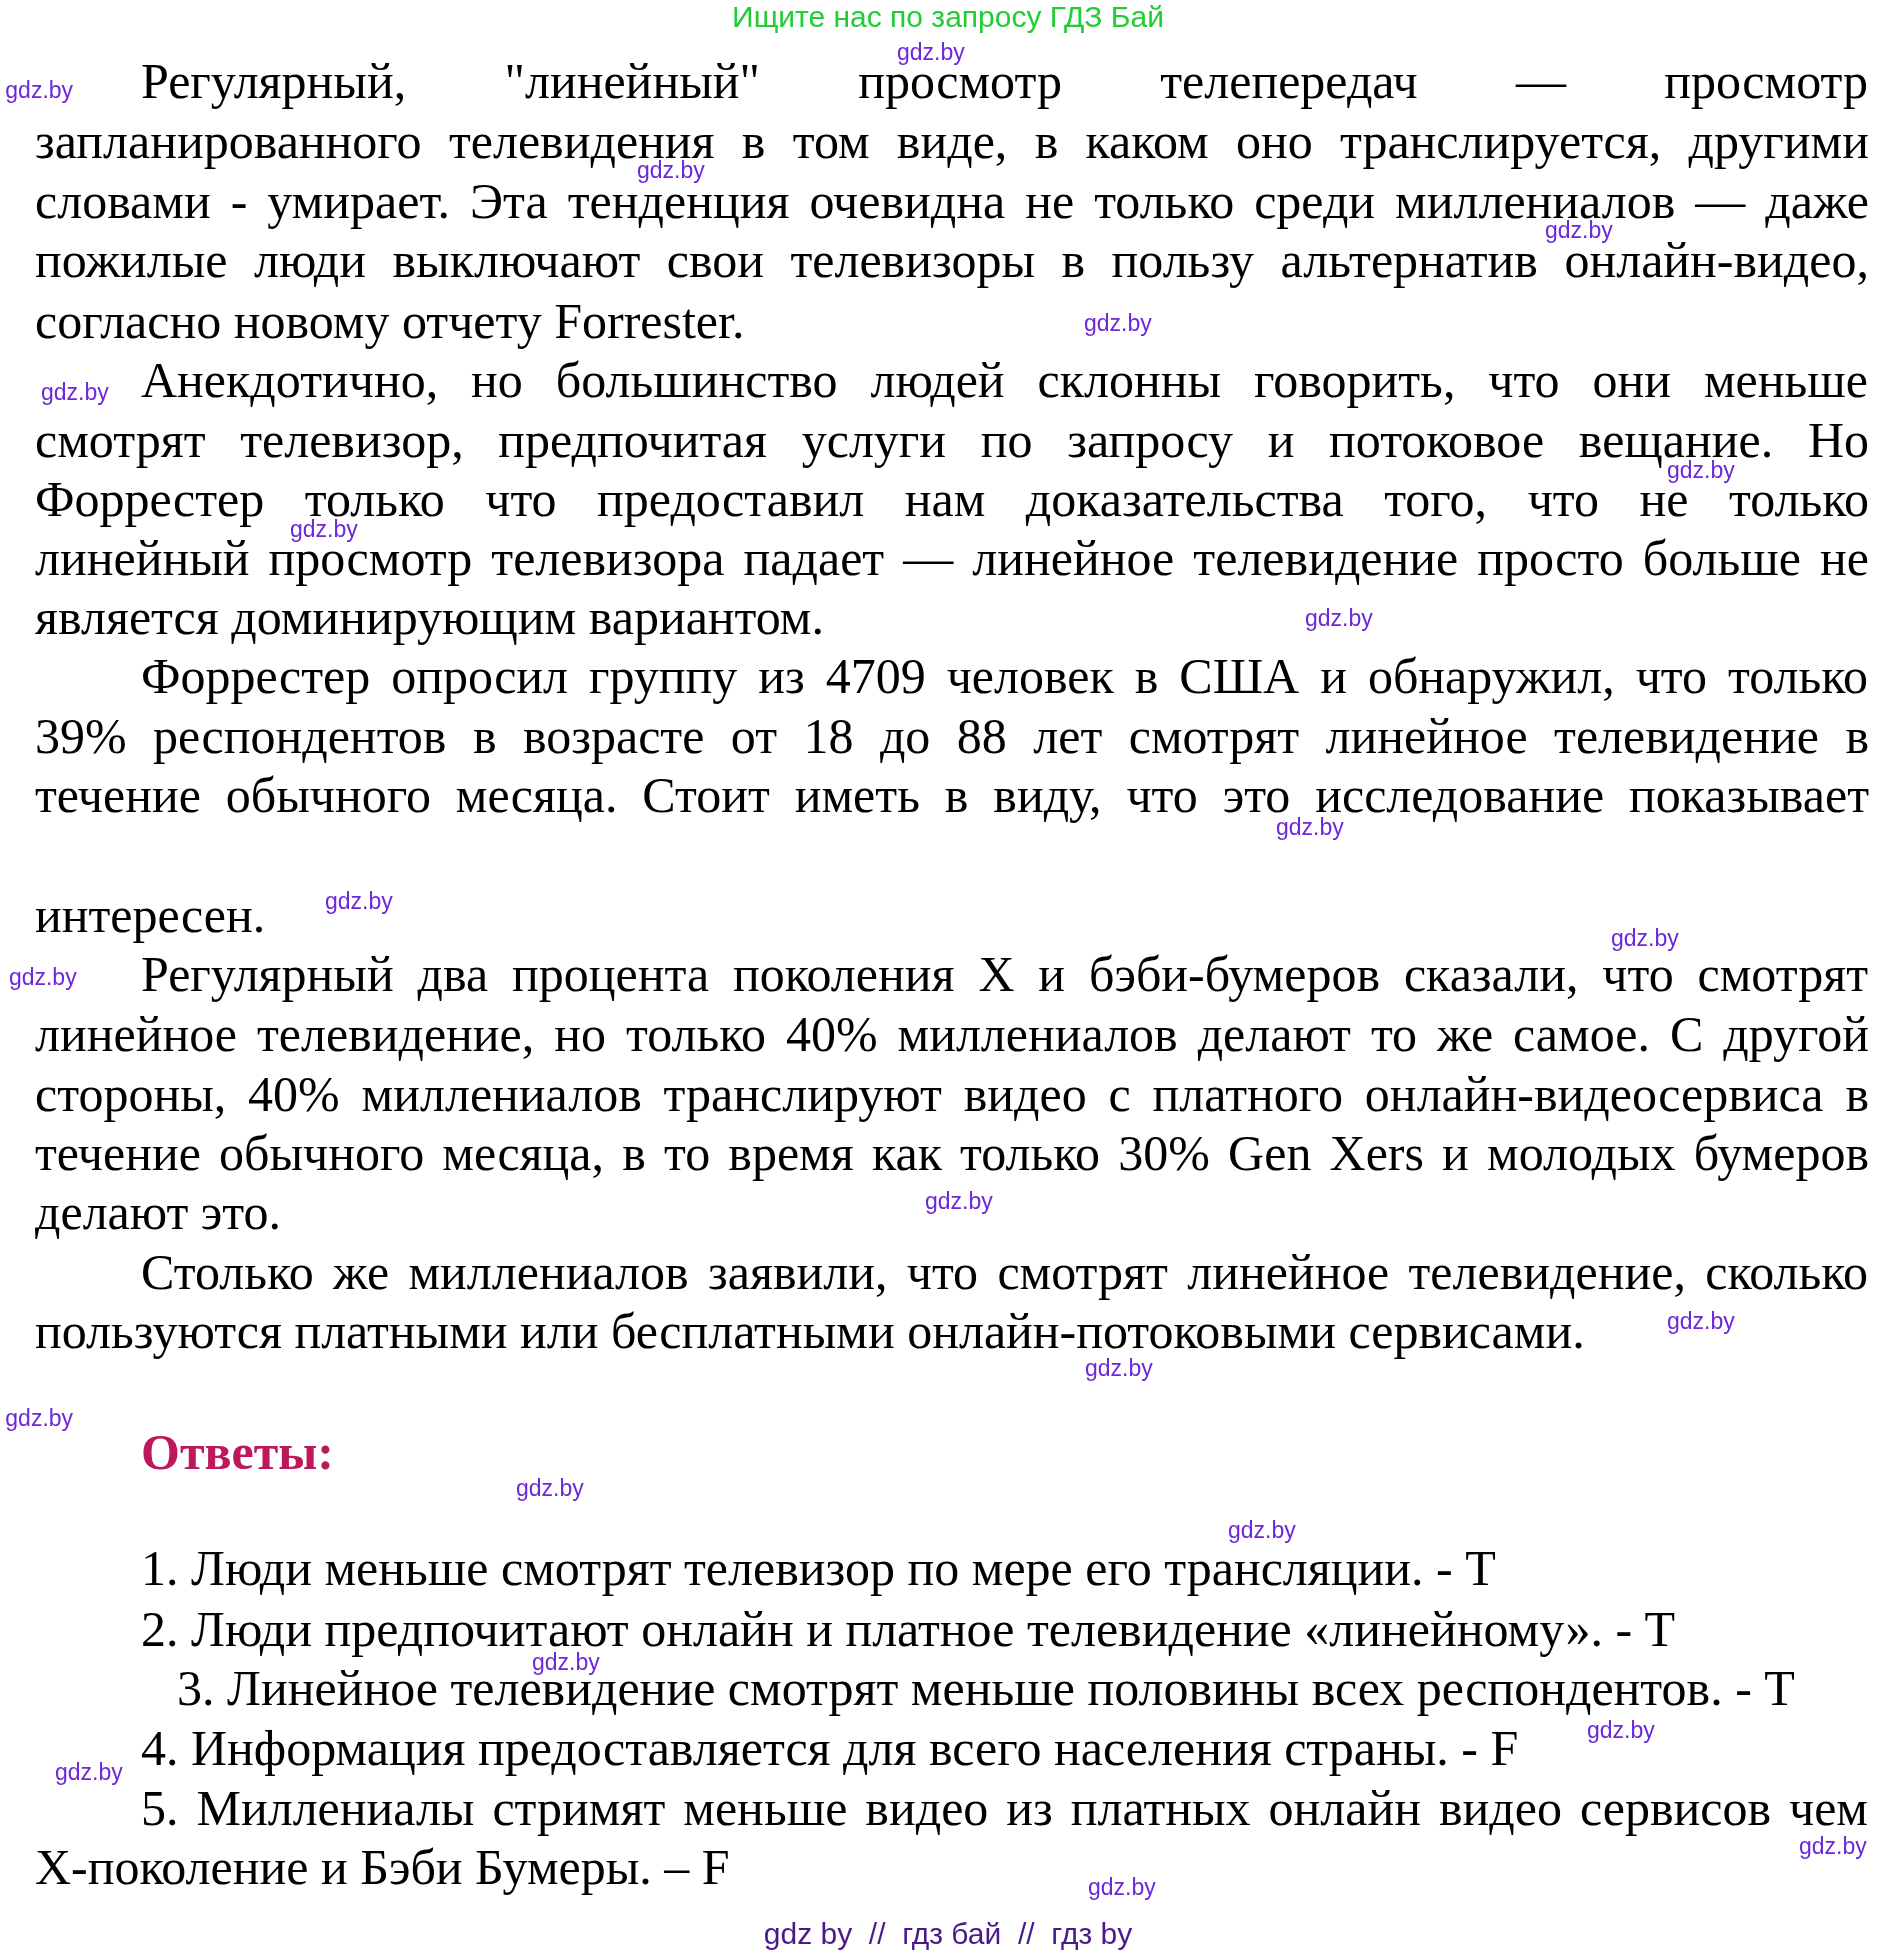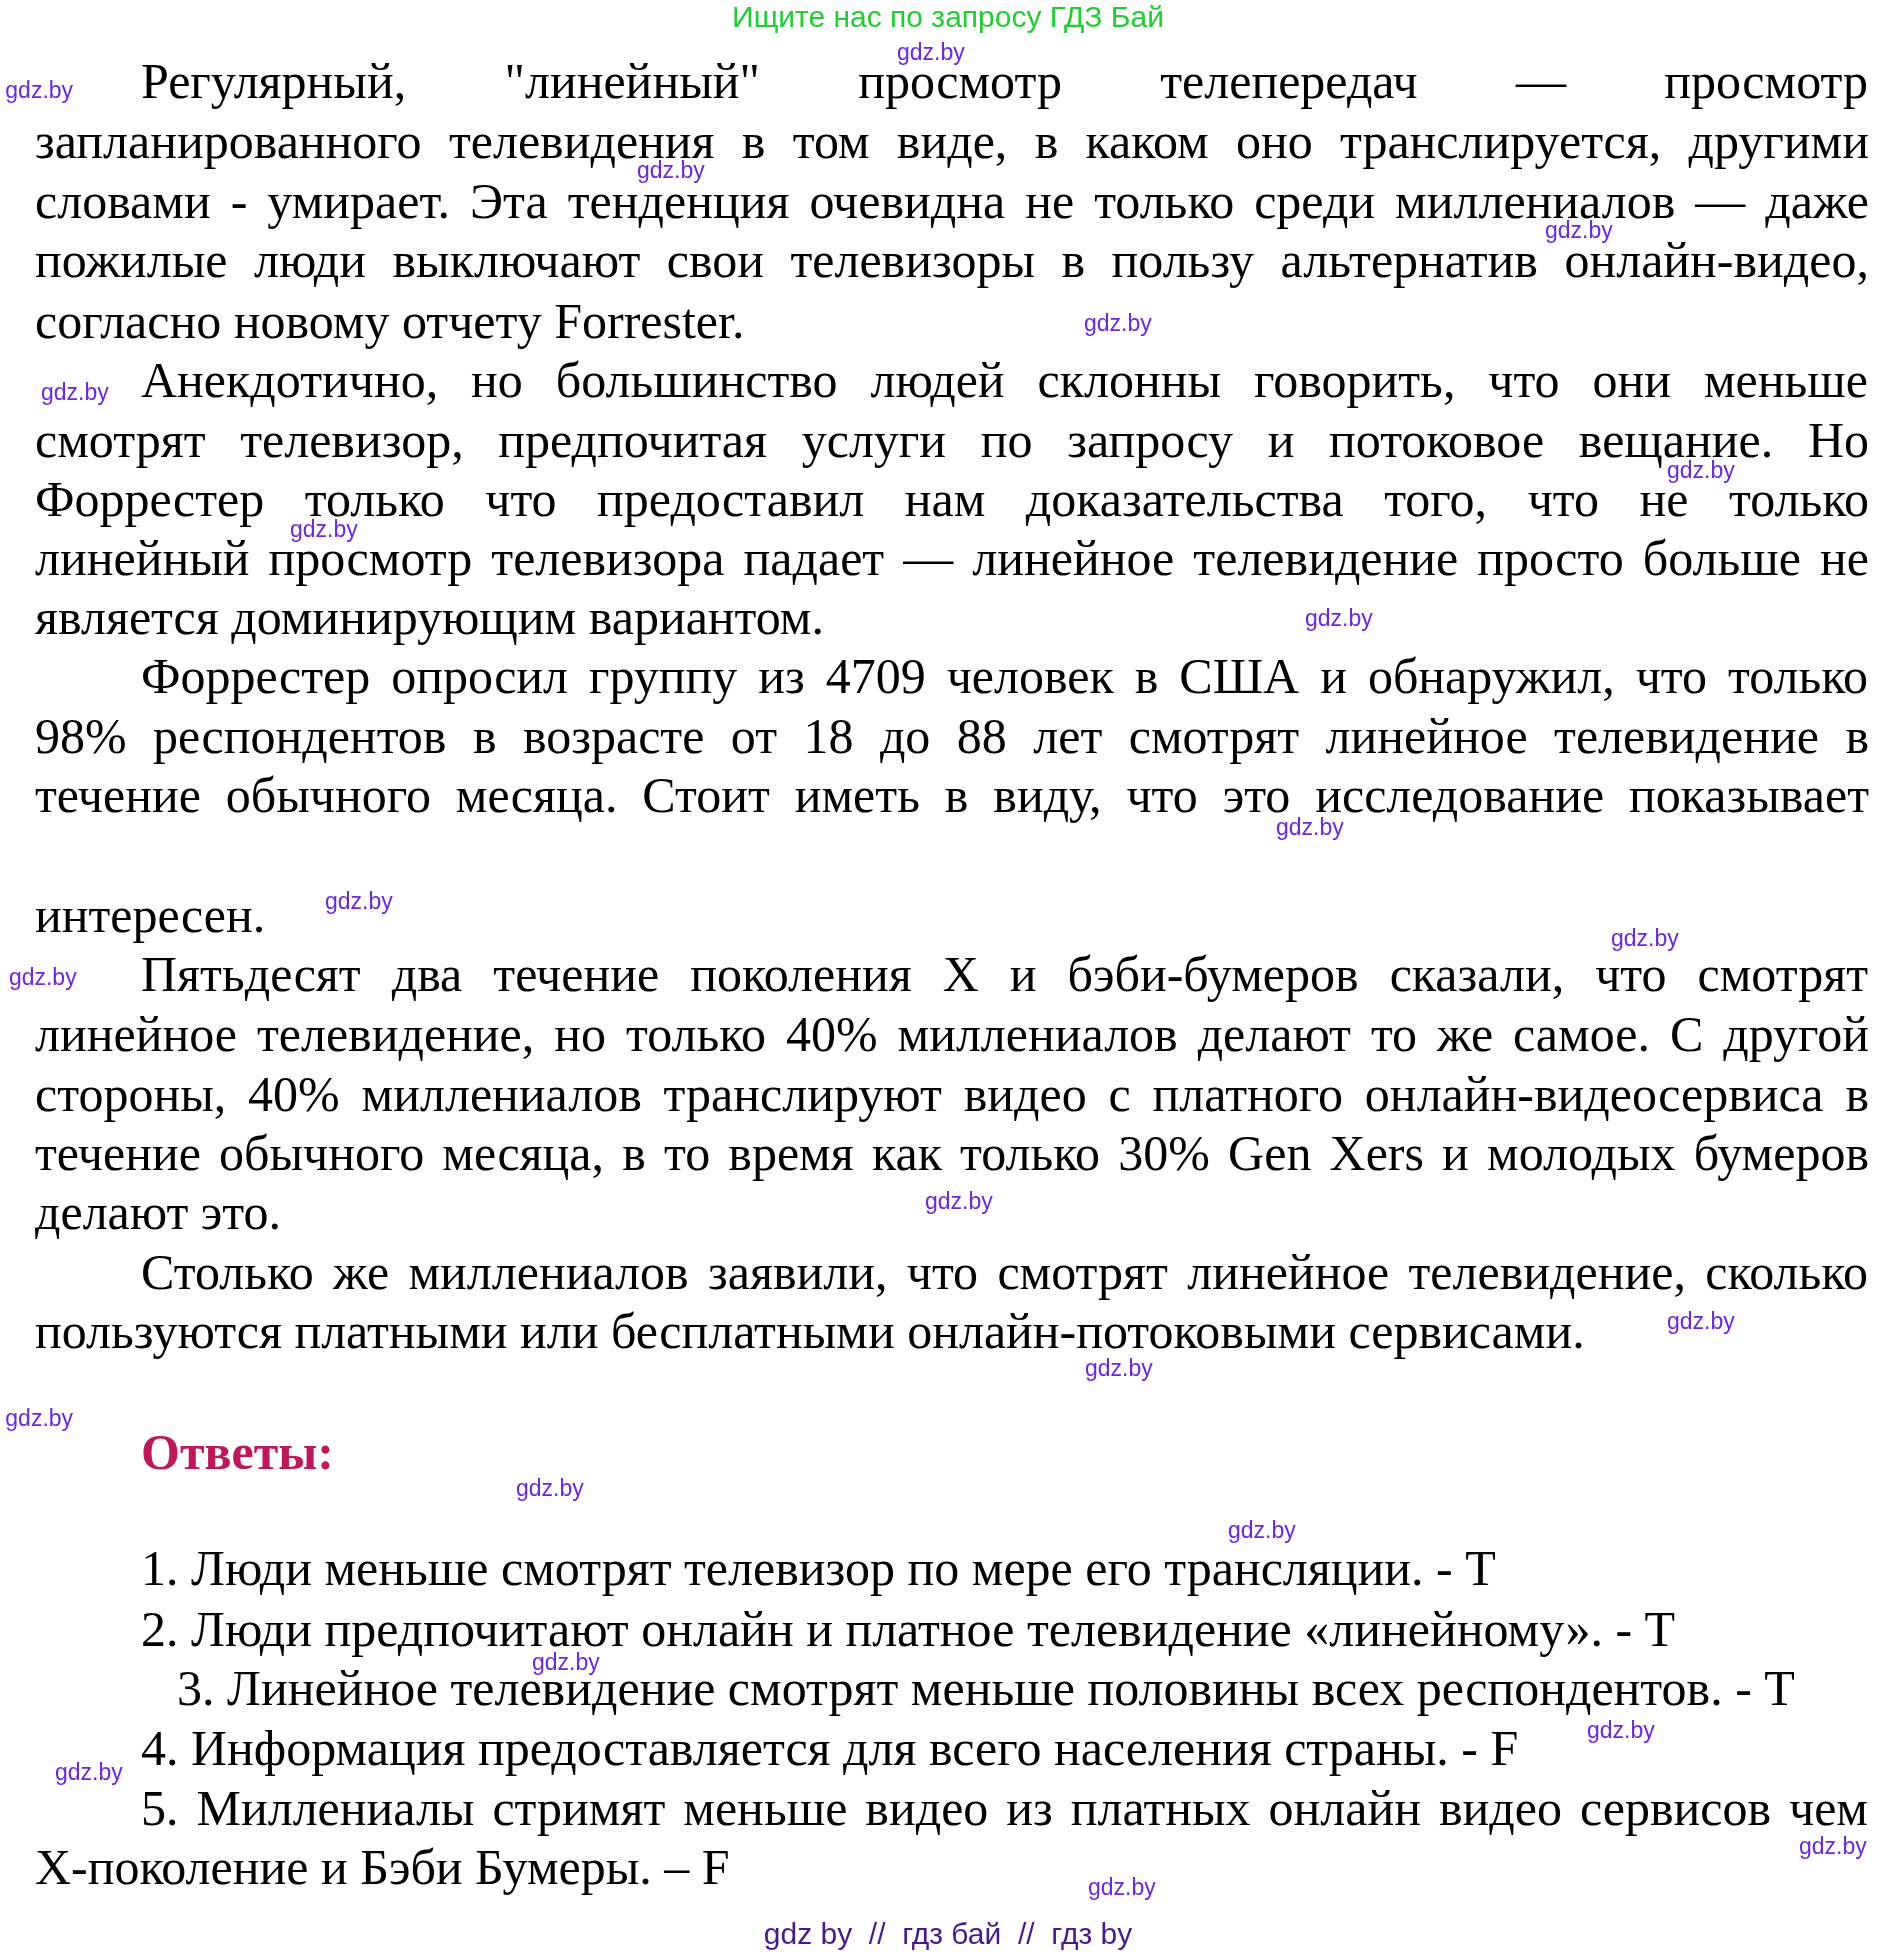--- a/index.html
+++ b/index.html
@@ -45,25 +45,25 @@
   <div class="line just" style="left:35px;top:231px;width:1834px;">пожилые люди выключают свои телевизоры в пользу альтернатив онлайн-видео,</div>
   <div class="line" style="left:35px;top:292px;">согласно новому отчету Forrester.</div>
 
   <div class="line just" style="left:141px;top:351px;width:1727px;">Анекдотично, но большинство людей склонны говорить, что они меньше</div>
   <div class="line just" style="left:35px;top:411px;width:1834px;">смотрят телевизор, предпочитая услуги по запросу и потоковое вещание. Но</div>
   <div class="line just" style="left:35px;top:470px;width:1834px;">Форрестер только что предоставил нам доказательства того, что не только</div>
   <div class="line just" style="left:35px;top:529px;width:1834px;">линейный просмотр телевизора падает — линейное телевидение просто больше не</div>
   <div class="line" style="left:35px;top:588px;">является доминирующим вариантом.</div>
 
   <div class="line just" style="left:141px;top:647px;width:1727px;">Форрестер опросил группу из 4709 человек в США и обнаружил, что только</div>
-  <div class="line just" style="left:35px;top:707px;width:1834px;">98% респондентов в возрасте от 18 до 88 лет смотрят линейное телевидение в</div>
+  <div class="line just" style="left:35px;top:707px;width:1834px;">39% респондентов в возрасте от 18 до 88 лет смотрят линейное телевидение в</div>
   <div class="line just" style="left:35px;top:766px;width:1834px;">течение обычного месяца. Стоит иметь в виду, что это исследование показывает</div>
   <div class="line" style="left:35px;top:886px;">интересен.</div>
 
-  <div class="line just" style="left:141px;top:945px;width:1727px;">Пятьдесят два течение поколения X и бэби-бумеров сказали, что смотрят</div>
+  <div class="line just" style="left:141px;top:945px;width:1727px;">Регулярный два процента поколения X и бэби-бумеров сказали, что смотрят</div>
   <div class="line just" style="left:35px;top:1005px;width:1834px;">линейное телевидение, но только 40% миллениалов делают то же самое. С другой</div>
   <div class="line just" style="left:35px;top:1065px;width:1834px;">стороны, 40% миллениалов транслируют видео с платного онлайн-видеосервиса в</div>
   <div class="line just" style="left:35px;top:1124px;width:1834px;">течение обычного месяца, в то время как только 30% Gen Xers и молодых бумеров</div>
   <div class="line" style="left:35px;top:1183px;">делают это.</div>
 
   <div class="line just" style="left:141px;top:1243px;width:1727px;">Столько же миллениалов заявили, что смотрят линейное телевидение, сколько</div>
   <div class="line" style="left:35px;top:1302px;">пользуются платными или бесплатными онлайн-потоковыми сервисами.</div>
 
   <div class="heading" style="left:141px;top:1423px;">Ответы:</div>
 

